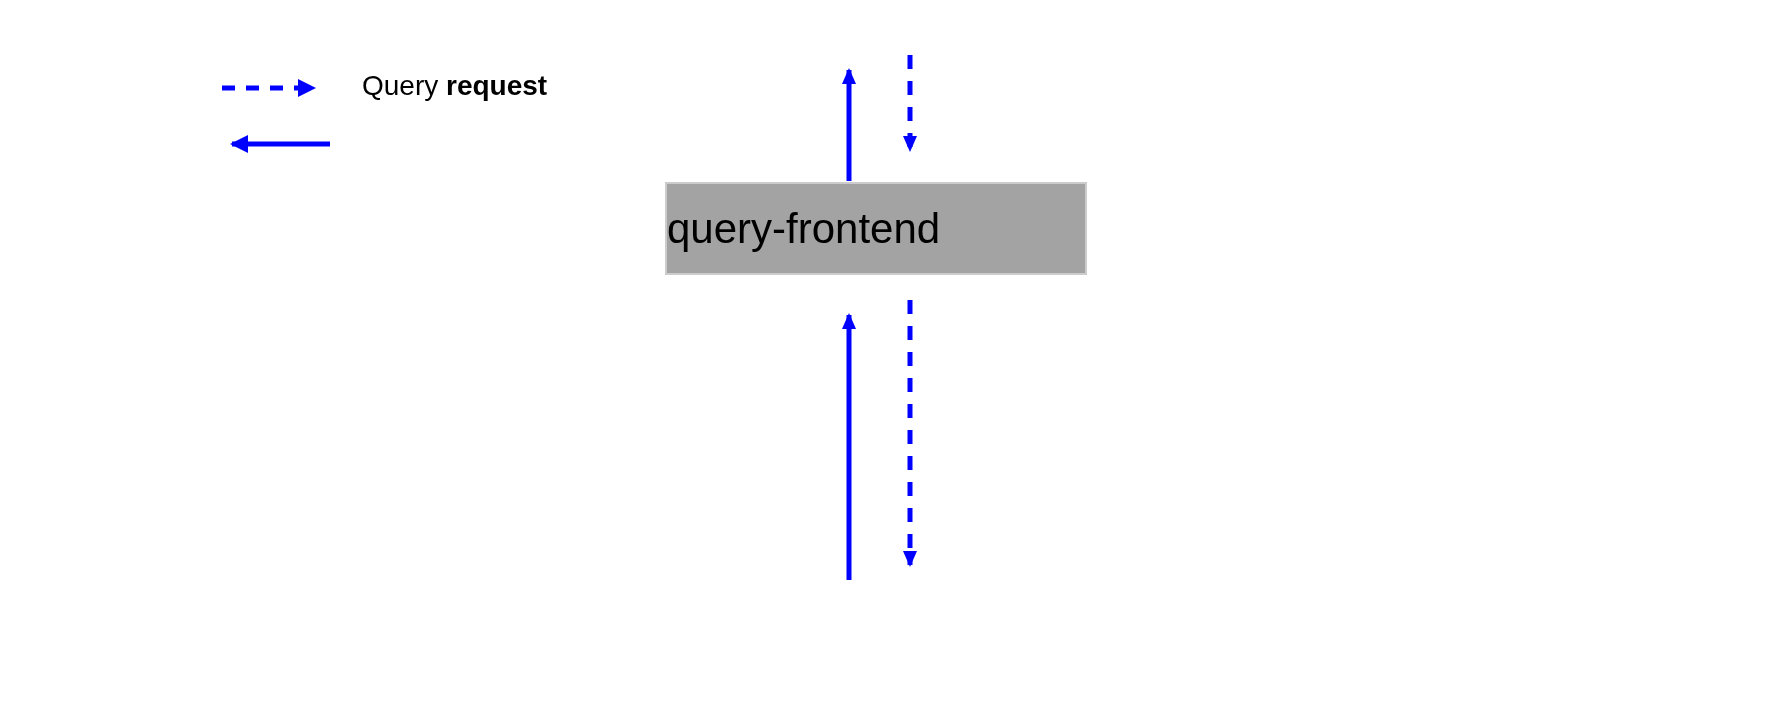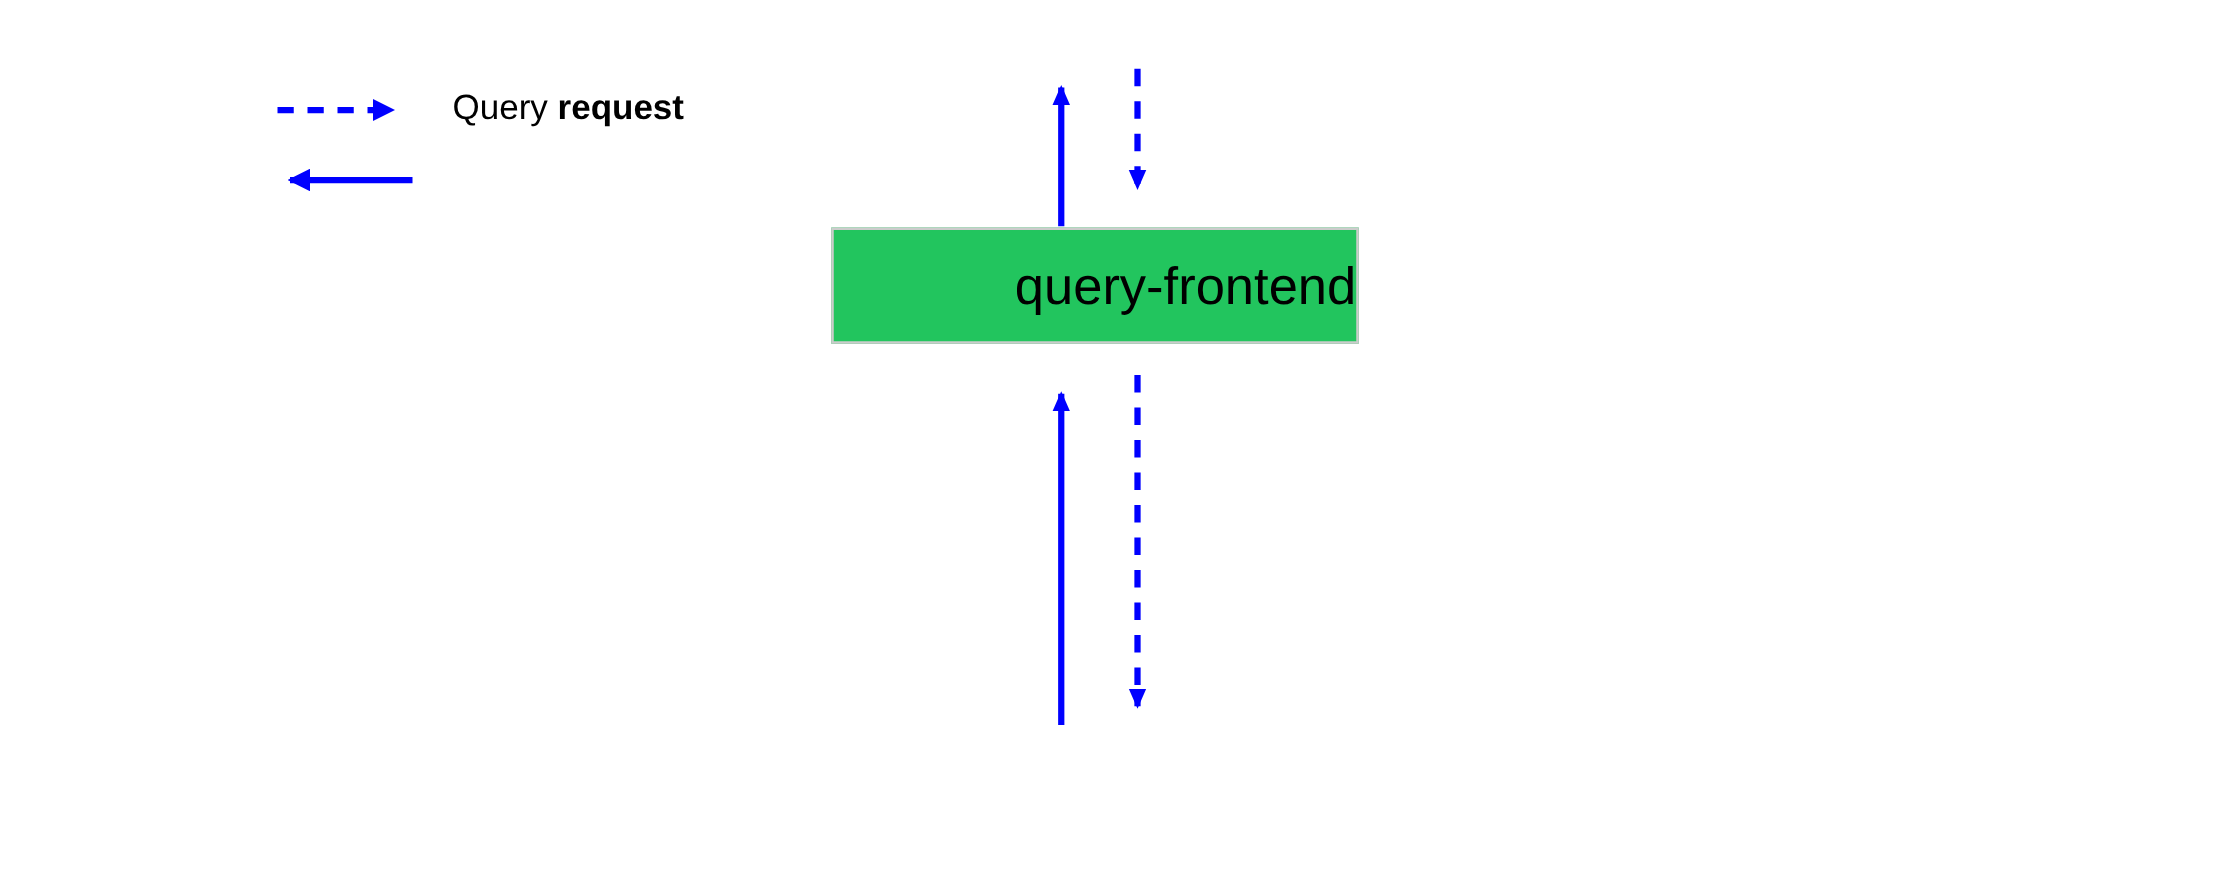--- a/index.html
+++ b/index.html
@@ -21,25 +21,25 @@
     position: absolute;
     left: 0;
     top: 0;
     width: 1770px;
     height: 714px;
   }
   
   .node-box {
     position: absolute;
     box-sizing: border-box;
-    background: #22c55e;
+    background: #a3a3a3;
     border: 2px solid #cccccc;
     display: flex;
     align-items: center;
-    justify-content: flex-end;
+    justify-content: flex-start;
   }
   .node-label {
     font-family: "Liberation Sans", sans-serif;
     font-size: 42px;
     font-weight: 400;
     color: #000000;
     line-height: 1;
     white-space: nowrap;
   }
   #node-query-frontend {

